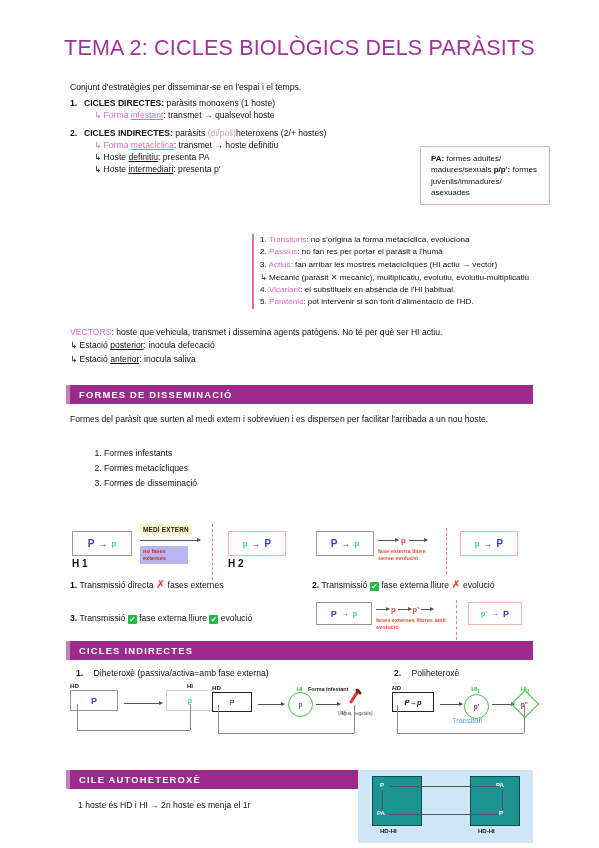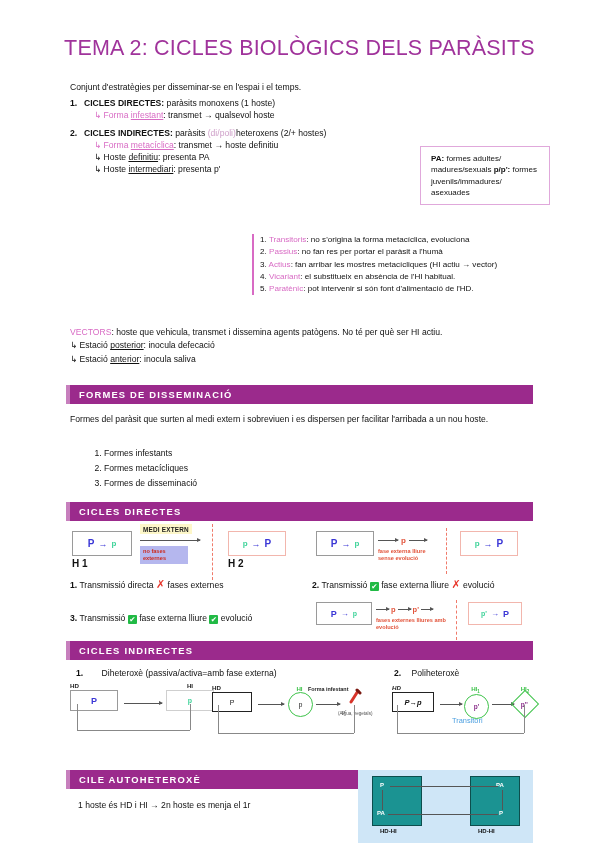--- a/index.html
+++ b/index.html
@@ -156,39 +156,39 @@
 
   <div class="pa-box">
     <span class="bold">PA:</span><span> formes adultes/ madures/sexuals</span>
     <span class="bold">p/p':</span><span> formes juvenils/immadures/ asexuades</span>
   </div>
 
   <div class="bracket-wrap">
     <div class="bl"><span class="n">1.</span> <span class="pink">Transitoris</span><span>: no s'origina la forma metacíclica, evoluciona</span></div>
     <div class="bl"><span class="n">2.</span> <span class="pink">Passius</span><span>: no fan res per portar el paràsit a l'humà</span></div>
     <div class="bl"><span class="n">3.</span> <span class="pink">Actius</span><span>: fan arribar les mostres metacícliques (HI actiu → vector)</span></div>
+    <div class="bl"><span class="n hook">↳</span> <span>Mecànic (paràsit ✕ mecànic), multiplicatiu, evolutiu, evolutiu-multiplicatiu</span></div>
     <div class="bl"><span class="n">4.</span> <span class="pink">Vicariant</span><span>: el substitueix en absència de l'HI habitual.</span></div>
     <div class="bl"><span class="n">5.</span> <span class="pink">Paratènic</span><span>: pot intervenir si són font d'alimentació de l'HD.</span></div>
   </div>
 
   <div class="vectors">
     <div><span class="pink">VECTORS</span><span>: hoste que vehicula, transmet i dissemina agents patògens. No té per què ser HI actiu.</span></div>
     <div><span class="hook">↳</span> <span>Estació </span><span class="u">posterior</span><span>: inocula defecació</span></div>
     <div><span class="hook">↳</span> <span>Estació </span><span class="u">anterior</span><span>: inocula saliva</span></div>
   </div>
 
   <div class="secbar" style="top:385px">FORMES DE DISSEMINACIÓ</div>
   <div class="formes-text">Formes del paràsit que surten al medi extern i sobreviuen i es dispersen per facilitar l'arribada a un nou hoste.</div>
   <ol class="formes-list" style="position:absolute;left:70px;top:444px;width:420px;">
     <li>Formes infestants</li>
     <li>Formes metacícliques</li>
     <li>Formes de disseminació</li>
   </ol>
 
-  <div class="secbar" style="top:502px">CICLES DIRECTES</div>
 
   <div class="dg" style="left:72px;top:531px;width:120px;">
     <div style="display:flex;align-items:center;">
       <div>
         <div class="hostbox" style="width:60px;height:25px;">
           <span class="P" style="font-size:10px">P</span>
           <span style="margin:0 4px;color:#3b37d6;font-size:9px">→</span>
           <span class="p" style="font-size:8px">p</span>
         </div>
         <div class="hlabel" style="margin-top:2px">H 1</div>
@@ -269,21 +269,21 @@
       <span class="p" style="font-size:7px">p'</span>
       <span style="margin:0 4px;color:#3b37d6;font-size:8px">→</span>
       <span class="P" style="font-size:9px">P</span>
     </div>
   </div>
 
   <div class="secbar" style="top:641px">CICLES INDIRECTES</div>
 
   <div style="position:absolute;left:76px;top:668px;font-size:8.6px;">
     <span class="cap-num">1.</span>
-    <span style="margin-left:16px">Diheteroxè (passiva/activa=amb fase externa)</span>
+    <span style="margin-left:8px">Diheteroxè (passiva/activa=amb fase externa)</span>
   </div>
 
   <div class="dg" style="left:70px;top:682px;">
     <div class="hd-lbl">HD</div>
     <div class="hostbox" style="width:48px;height:21px;margin-top:1px">
       <span class="P" style="font-size:9px">P</span>
     </div>
   </div>
   <div class="arrow-h" style="position:absolute;left:124px;top:703px;width:38px;"></div>
   <div class="dg" style="left:166px;top:682px;">

